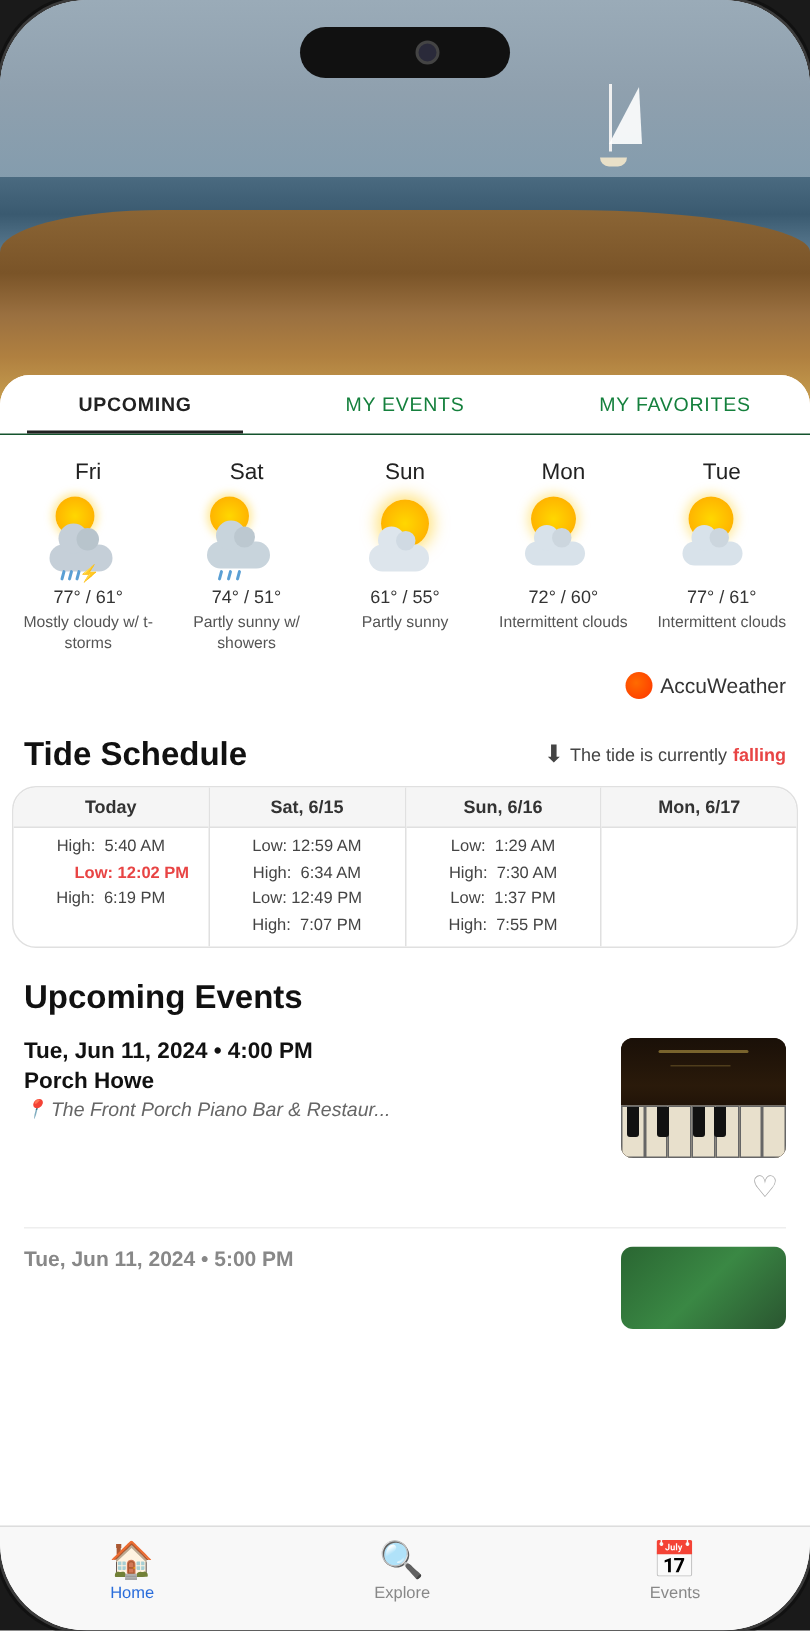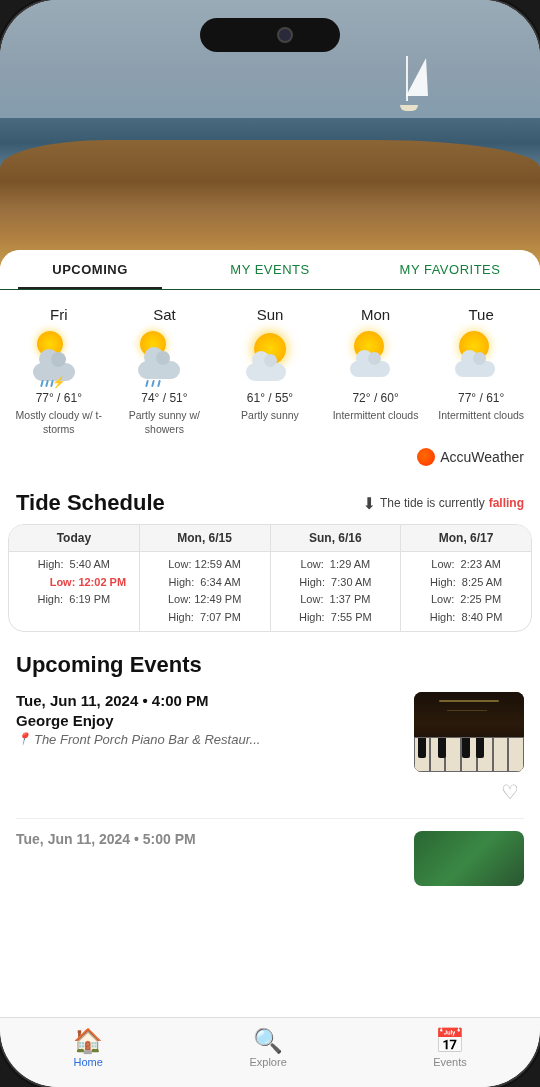--- a/index.html
+++ b/index.html
@@ -503,58 +503,52 @@
         <div class="tide-col">
           <div class="tide-col-header">Today</div>
           <div class="tide-entry">
             <div>High:&nbsp; 5:40 AM</div>
             <div><span class="low-red">Low: 12:02 PM</span></div>
             <div>High:&nbsp; 6:19 PM</div>
           </div>
         </div>
 
         <div class="tide-col">
-          <div class="tide-col-header">Mon, 6/15</div>
+          <div class="tide-col-header">Sat, 6/15</div>
           <div class="tide-entry">
             <div>Low: 12:59 AM</div>
             <div>High:&nbsp; 6:34 AM</div>
             <div>Low: 12:49 PM</div>
             <div>High:&nbsp; 7:07 PM</div>
           </div>
         </div>
 
         <div class="tide-col">
           <div class="tide-col-header">Sun, 6/16</div>
           <div class="tide-entry">
             <div>Low:&nbsp; 1:29 AM</div>
             <div>High:&nbsp; 7:30 AM</div>
             <div>Low:&nbsp; 1:37 PM</div>
             <div>High:&nbsp; 7:55 PM</div>
           </div>
         </div>
 
         <div class="tide-col">
           <div class="tide-col-header">Mon, 6/17</div>
-          <div class="tide-entry">
-            <div>Low:&nbsp; 2:23 AM</div>
-            <div>High:&nbsp; 8:25 AM</div>
-            <div>Low:&nbsp; 2:25 PM</div>
-            <div>High:&nbsp; 8:40 PM</div>
-          </div>
         </div>
       </div>
 
       <div class="events-section">
         <div class="events-title">Upcoming Events</div>
 
         <div class="event-card">
           <div class="event-top">
             <div class="event-info">
               <div class="event-date">Tue, Jun 11, 2024 • 4:00 PM</div>
-              <div class="event-name">George Enjoy</div>
+              <div class="event-name">Porch Howe</div>
               <div class="event-location">
                 <span class="location-pin">📍</span>
                 <span>The Front Porch Piano Bar &amp; Restaur...</span>
               </div>
             </div>
             <div class="event-image">
 
               <div style="width:100%;height:100%;background:linear-gradient(180deg,#1a1008 0%,#2a1a0a 40%,#1a0e06 70%,#3a2a10 100%);position:relative;">
                 <div style="position:absolute;bottom:0;left:0;right:0;height:35px;display:flex;">
                   <div style="flex:1;background:#e8e0cc;border:0.5px solid #666;"></div>

